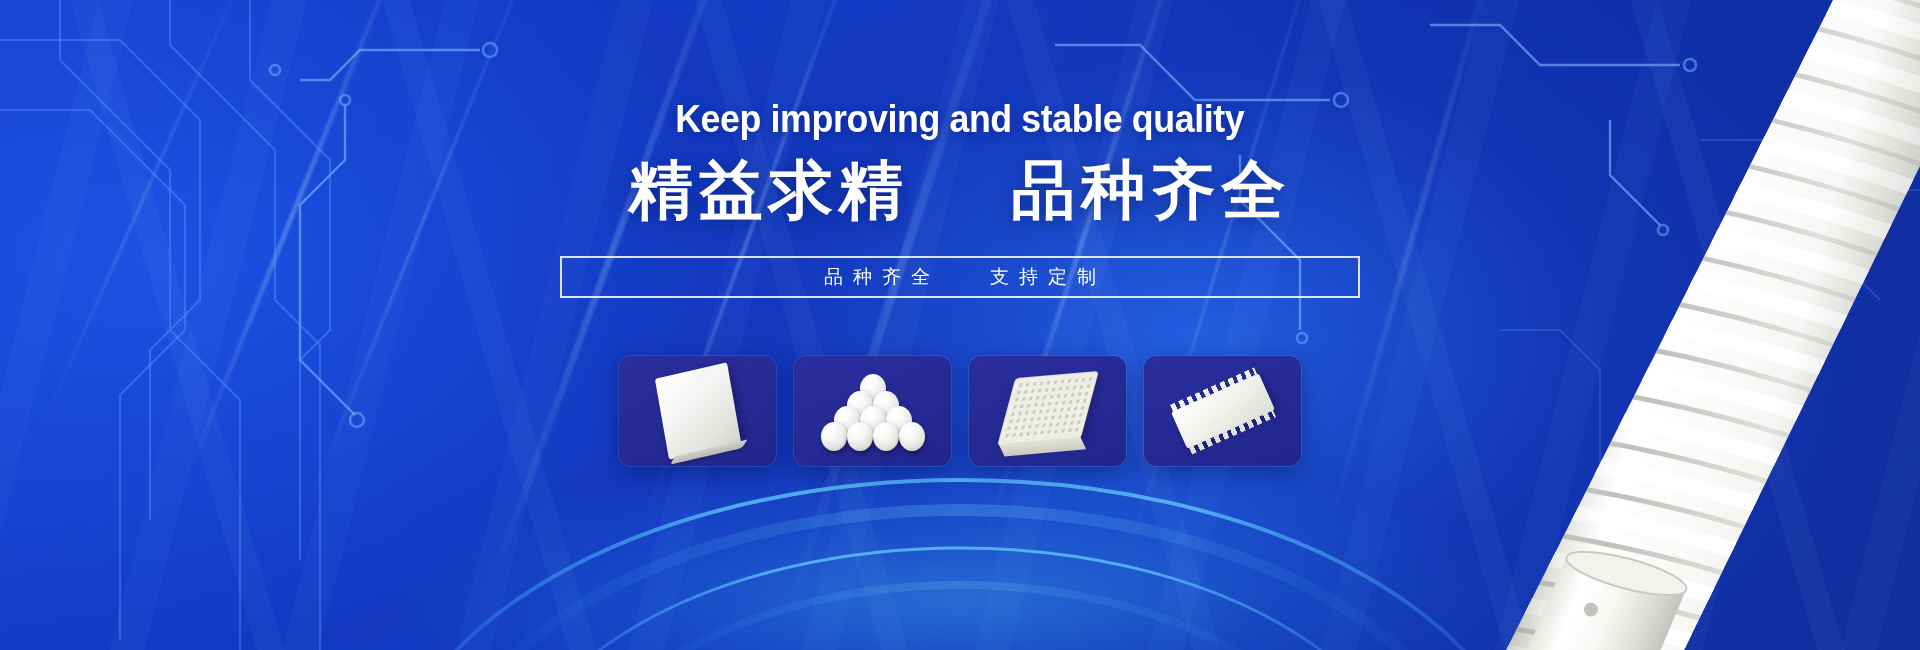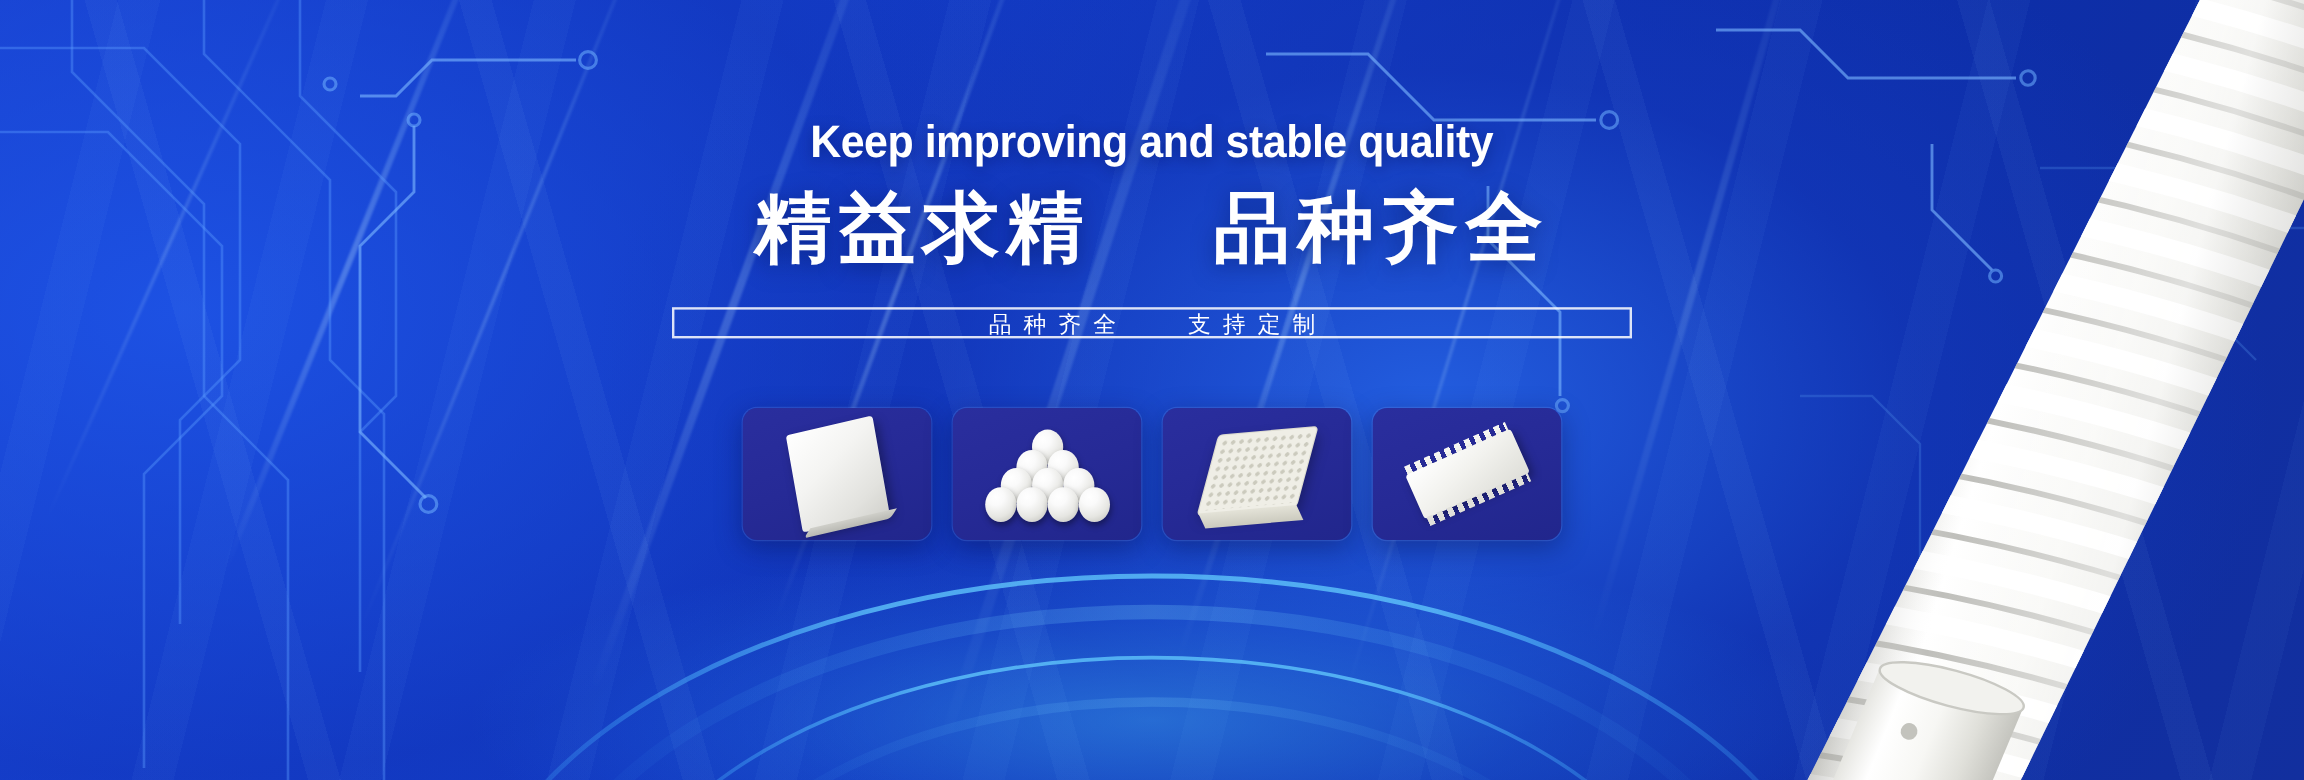--- a/index.html
+++ b/index.html
@@ -94,23 +94,23 @@
     font-weight:700;
     letter-spacing:6px;
     white-space:nowrap;
     text-shadow:0 3px 18px rgba(4,18,86,.5);
     font-family:"DejaVu Sans","Liberation Sans",sans-serif;
   }
   .cn-title .gap{ display:inline-block; width:46px; }
 
   .subbar{
     margin-top:22px;
-    width:800px; height:26px;
+    width:800px; height:42px;
     border:2px solid rgba(255,255,255,.85);
-    display:flex; justify-content:center;
+    display:flex; align-items:center; justify-content:center;
   }
   .subbar-text{
     color:#ffffff;
     font-size:19px;
     letter-spacing:10px;
     text-indent:10px;
     white-space:nowrap;
     font-family:"DejaVu Sans","Liberation Sans",sans-serif;
   }
   .subbar-text .gap{ display:inline-block; width:18px; }

